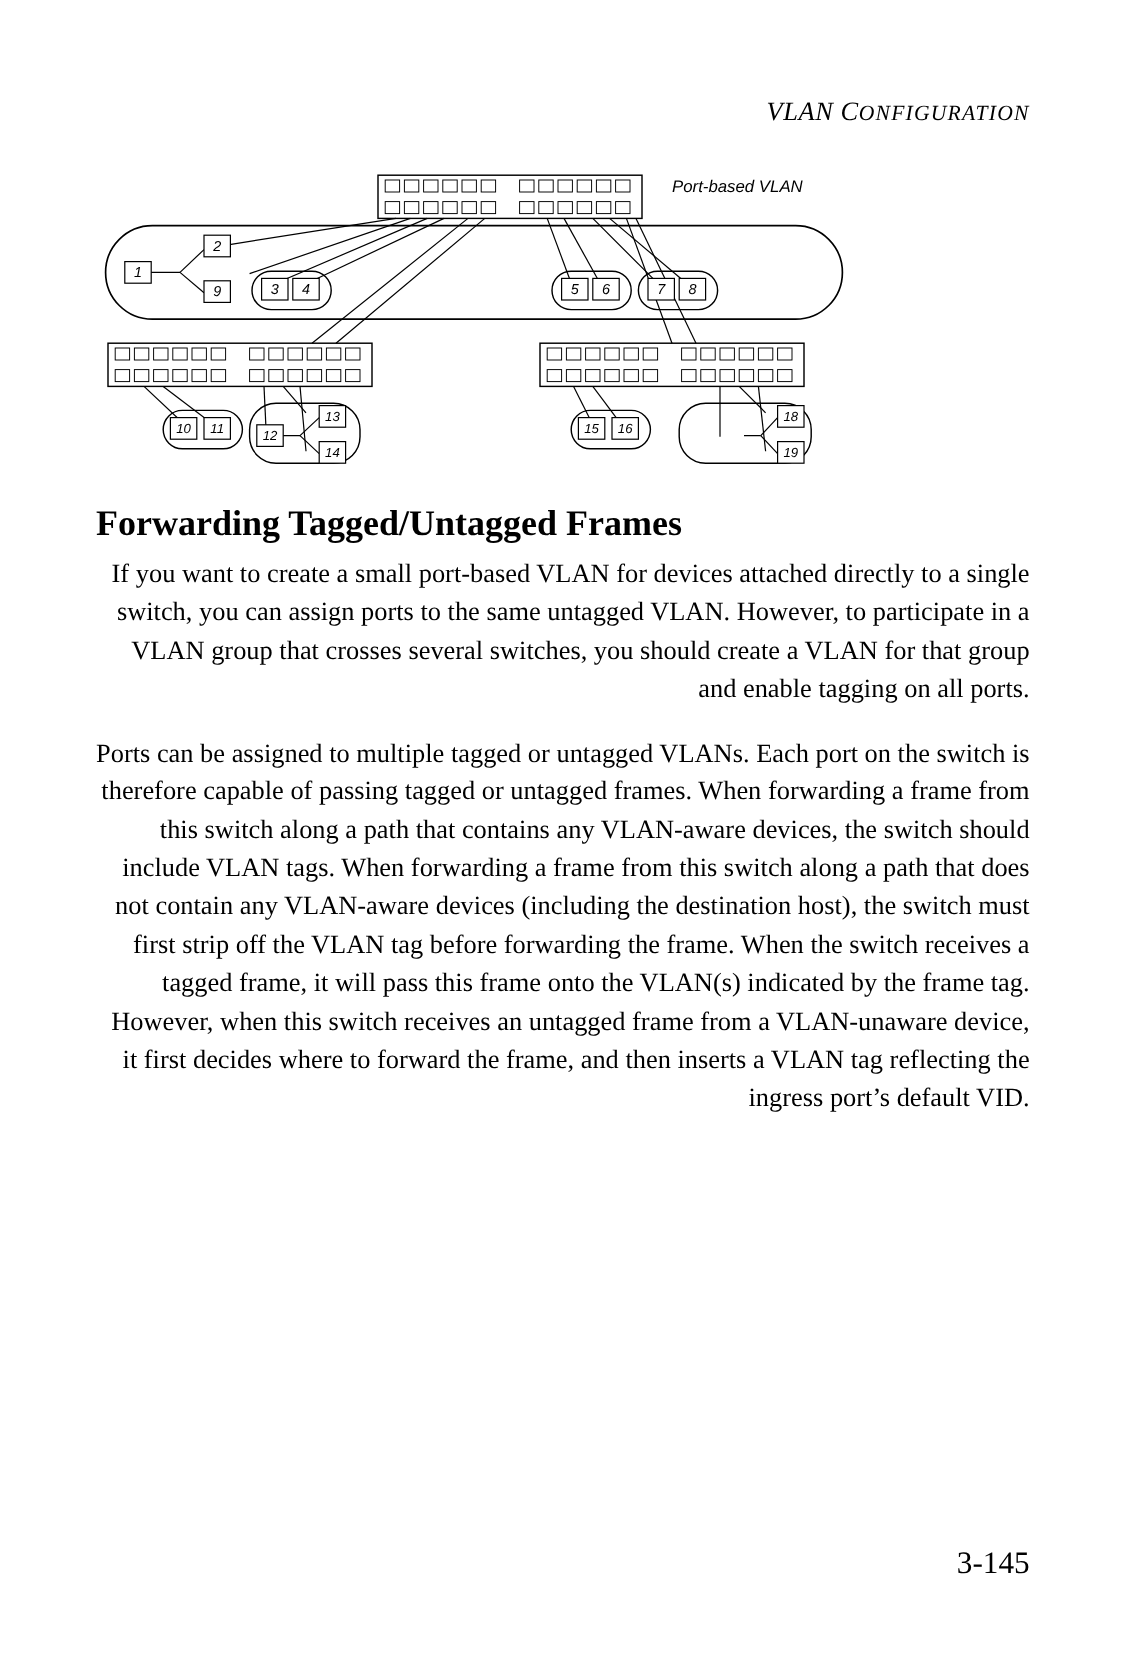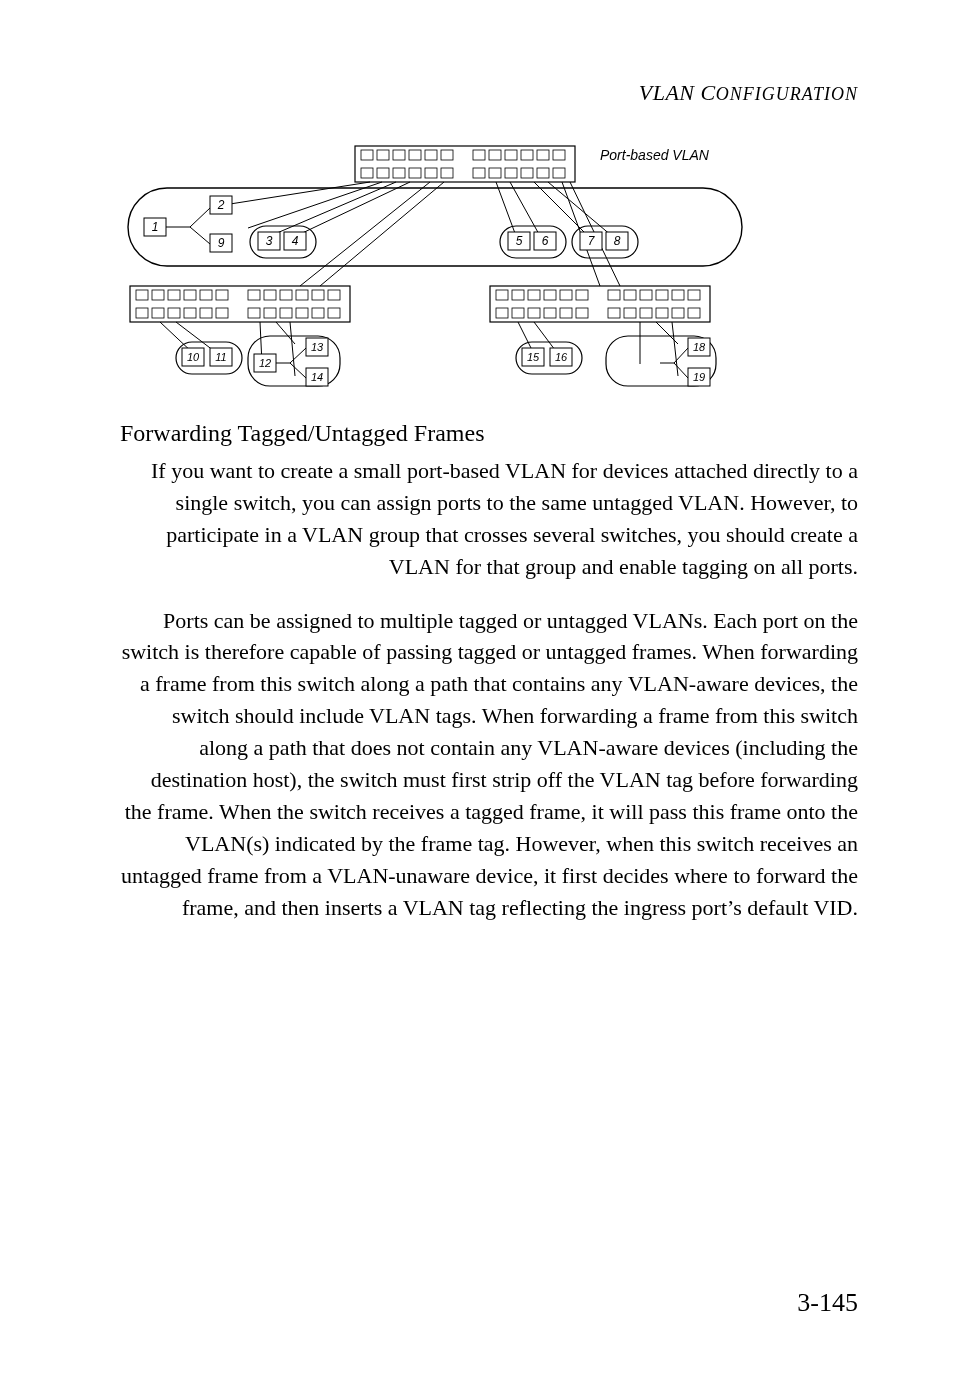--- a/index.html
+++ b/index.html
@@ -7,21 +7,21 @@
     padding: 0;
     background: #fff;
     font-family: Georgia, "Times New Roman", serif;
     color: #000;
   }
   .page {
     width: 954px;
     height: 1388px;
     position: relative;
     box-sizing: border-box;
-    padding: 80px 96px 0 120px;
+    padding: 80px 96px 0 80px;
   }
   .running-head {
     text-align: right;
     font-style: italic;
     font-family: Georgia, "Times New Roman", serif;
     font-size: 22px;
     letter-spacing: 0.5px;
     margin-bottom: 30px;
   }
   .running-head .sc {
@@ -33,22 +33,22 @@
   .figure-wrap {
     display: flex;
     justify-content: flex-start;
     margin-top: 10px;
     margin-bottom: 24px;
     font-style: italic;
   }
   svg { display: block; }
   h2.section {
     font-family: Georgia, "Times New Roman", serif;
-    font-weight: normal;
-    font-size: 24px;
+    font-weight: bold;
+    font-size: 30px;
     margin: 10px 0 8px 0;
   }
   p.body {
     font-family: Georgia, "Times New Roman", serif;
     font-size: 22px;
     line-height: 1.45;
     margin: 0 0 22px 0;
     text-align: right;
   }
   .page-num {

